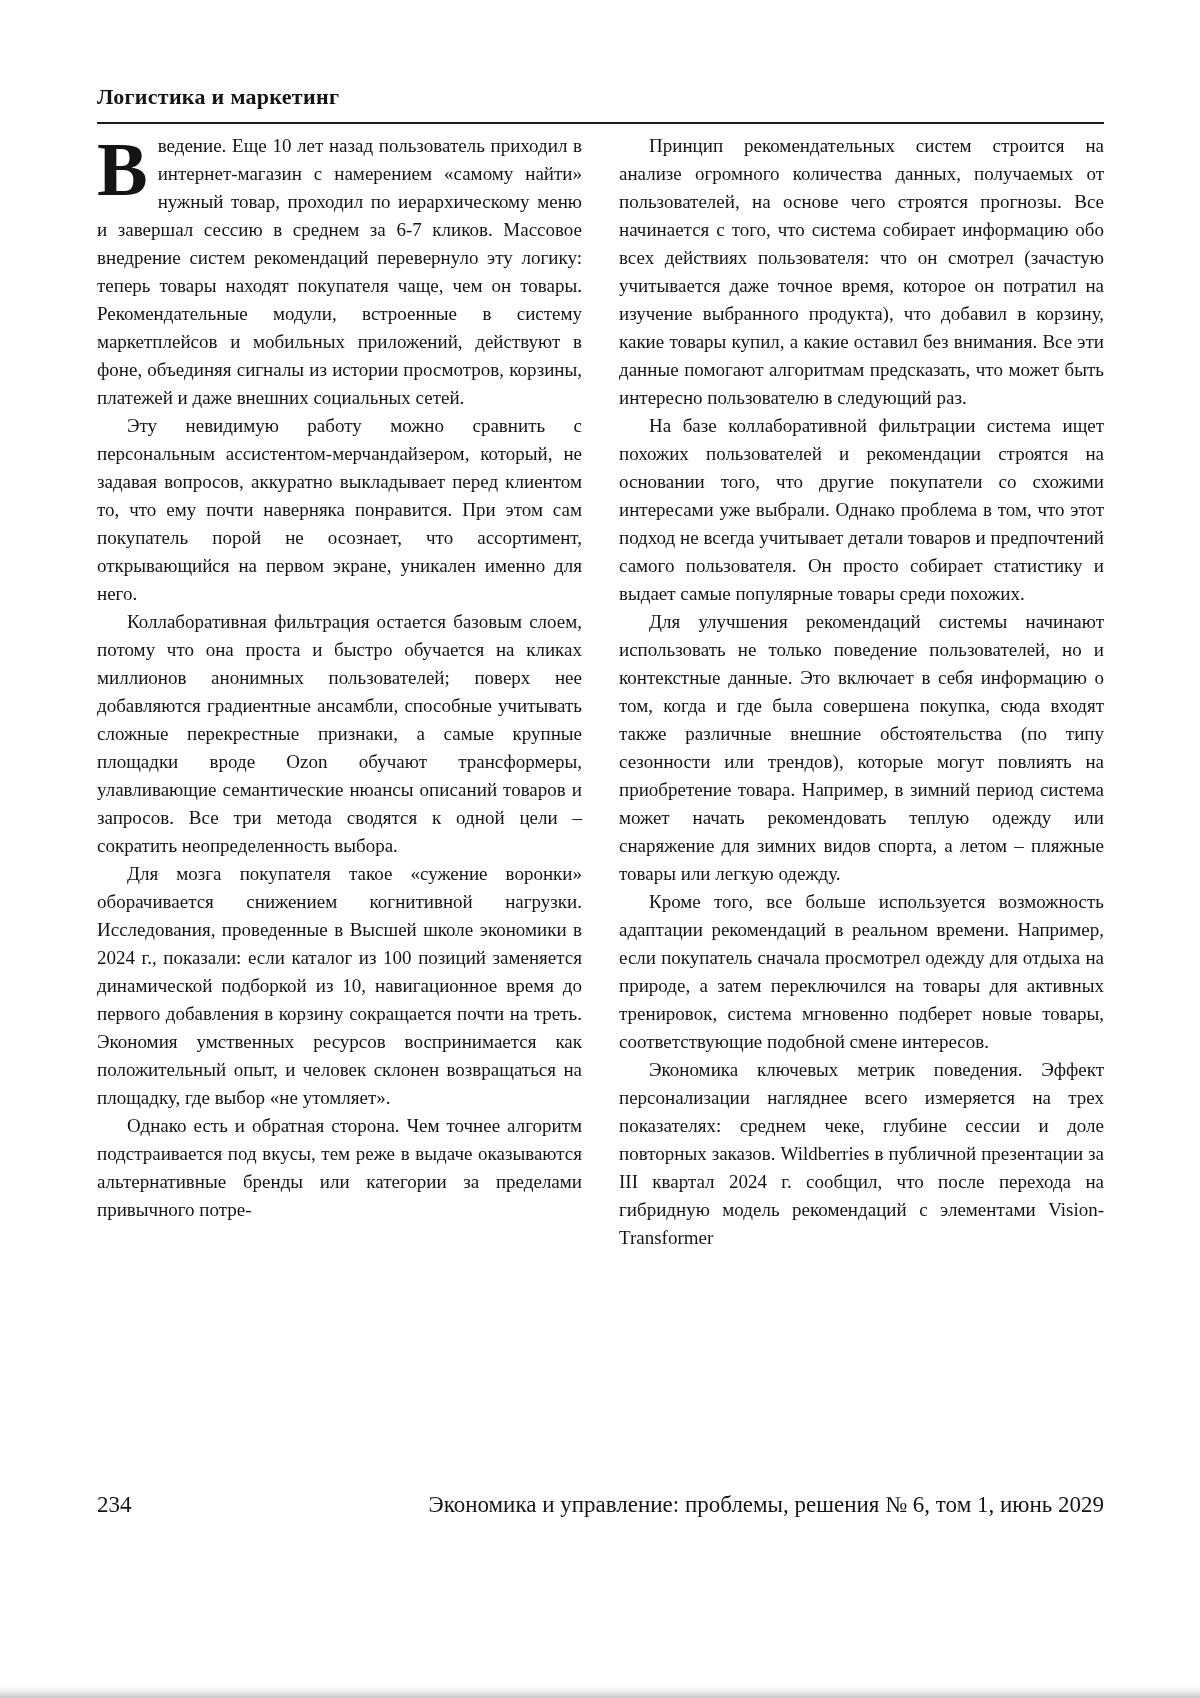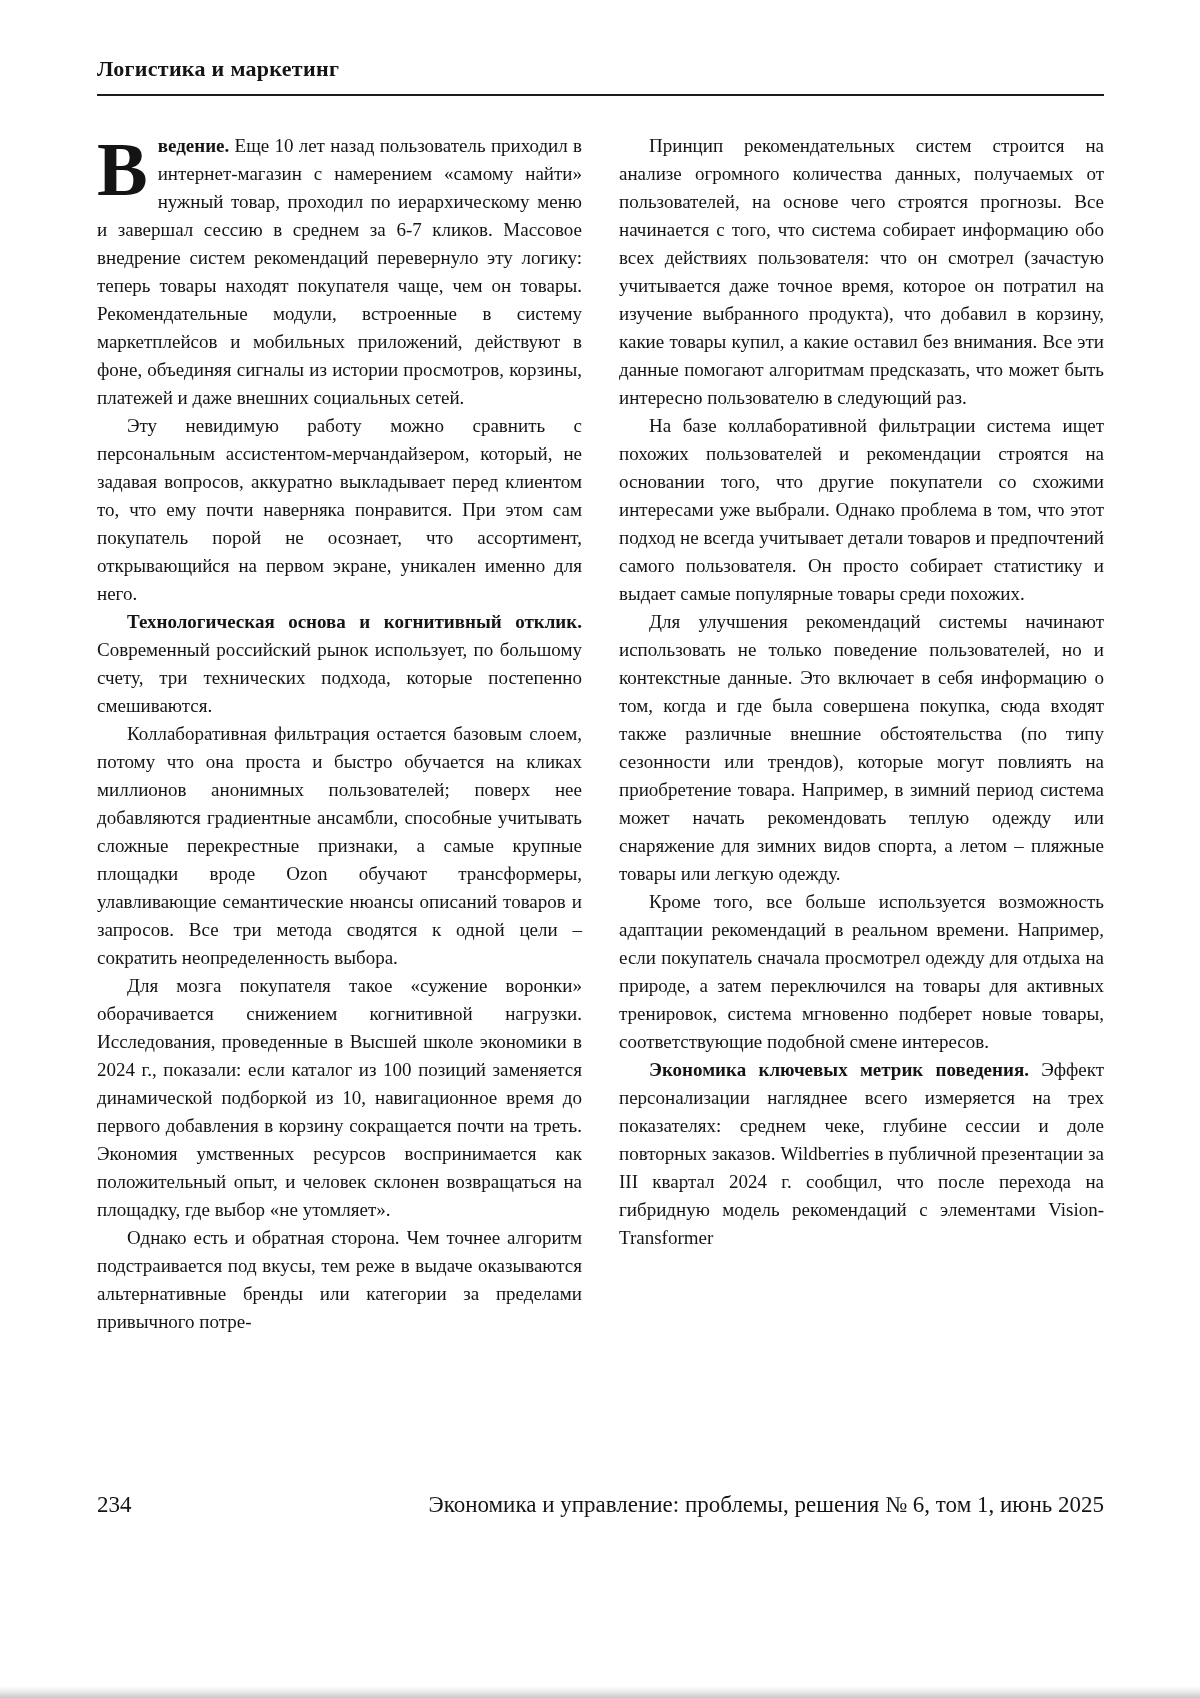--- a/index.html
+++ b/index.html
@@ -1,58 +1,57 @@
 <!DOCTYPE html>
 <html><head>
 <meta charset="utf-8">
 <style>
   html,body{margin:0;padding:0;background:#ffffff;}
   .page{position:relative;width:1200px;height:1698px;margin:0 auto;background:#ffffff;
         font-family:"Liberation Serif",serif;color:#141414;overflow:hidden;}
-  .running-header{position:absolute;left:97px;right:96px;top:56px;
+  .running-header{position:absolute;left:97px;right:96px;top:84px;
         border-bottom:2px solid #1c1c1c;padding-bottom:12px;}
   .running-title{font-size:22px;font-weight:bold;letter-spacing:.3px;}
   .body-columns{position:absolute;left:97px;right:96px;top:132px;height:1348px;
         display:flex;gap:37px;overflow:hidden;}
   .col{flex:1 1 0;font-size:19px;line-height:28px;text-align:justify;hyphens:none;}
   .para{margin:0;text-indent:30px;}
   .para.first,.para.continued{text-indent:0;}
   .dropcap{float:left;font-weight:bold;font-size:76px;line-height:58px;
         padding:8px 10px 2px 0;}
-  .lead{font-weight:bold;}
+  .lead{font-weight:normal;}
   .page-footer{position:absolute;left:97px;right:96px;top:1492px;
         display:flex;justify-content:space-between;align-items:flex-start;font-size:23px;}
   .bottom-edge{position:absolute;left:0;right:0;bottom:0;height:12px;
         background:linear-gradient(180deg,#ffffff 0%,#ececec 45%,#c9c9c9 100%);}
 </style>
 </head>
 <body>
 
 <div class="page">
   <header class="running-header">
     <span class="running-title">Логистика и маркетинг</span>
   </header>
 
   <main class="body-columns">
     <section class="col" id="col-left">
         <p class="para first"><span class="dropcap">В</span><span class="lead">ведение. </span>Еще 10 лет назад пользователь приходил в интернет-магазин с намерением «самому найти» нужный товар, проходил по иерархическому меню и завершал сессию в среднем за 6-7 кликов. Массовое внедрение систем рекомендаций перевернуло эту логику: теперь товары находят покупателя чаще, чем он товары. Рекомендательные модули, встроенные в систему маркетплейсов и мобильных приложений, действуют в фоне, объединяя сигналы из истории просмотров, корзины, платежей и даже внешних социальных сетей.</p>
         <p class="para">Эту невидимую работу можно сравнить с персональным ассистентом-мерчандайзером, который, не задавая вопросов, аккуратно выкладывает перед клиентом то, что ему почти наверняка понравится. При этом сам покупатель порой не осознает, что ассортимент, открывающийся на первом экране, уникален именно для него.</p>
-        <p class="para"><span class="lead">Технологическая основа и когнитивный отклик. </span>Современный российский рынок использует, по большому счету, три технических подхода, которые постепенно смешиваются.</p>
         <p class="para">Коллаборативная фильтрация остается базовым слоем, потому что она проста и быстро обучается на кликах миллионов анонимных пользователей; поверх нее добавляются градиентные ансамбли, способные учитывать сложные перекрестные признаки, а самые крупные площадки вроде Ozon обучают трансформеры, улавливающие семантические нюансы описаний товаров и запросов. Все три метода сводятся к одной цели – сократить неопределенность выбора.</p>
         <p class="para">Для мозга покупателя такое «сужение воронки» оборачивается снижением когнитивной нагрузки. Исследования, проведенные в Высшей школе экономики в 2024 г., показали: если каталог из 100 позиций заменяется динамической подборкой из 10, навигационное время до первого добавления в корзину сокращается почти на треть. Экономия умственных ресурсов воспринимается как положительный опыт, и человек склонен возвращаться на площадку, где выбор «не утомляет».</p>
         <p class="para">Однако есть и обратная сторона. Чем точнее алгоритм подстраивается под вкусы, тем реже в выдаче оказываются альтернативные бренды или категории за пределами привычного потре-</p>
       </section>
     <section class="col" id="col-right">
         <p class="para">Принцип рекомендательных систем строится на анализе огромного количества данных, получаемых от пользователей, на основе чего строятся прогнозы. Все начинается с того, что система собирает информацию обо всех действиях пользователя: что он смотрел (зачастую учитывается даже точное время, которое он потратил на изучение выбранного продукта), что добавил в корзину, какие товары купил, а какие оставил без внимания. Все эти данные помогают алгоритмам предсказать, что может быть интересно пользователю в следующий раз.</p>
         <p class="para">На базе коллаборативной фильтрации система ищет похожих пользователей и рекомендации строятся на основании того, что другие покупатели со схожими интересами уже выбрали. Однако проблема в том, что этот подход не всегда учитывает детали товаров и предпочтений самого пользователя. Он просто собирает статистику и выдает самые популярные товары среди похожих.</p>
         <p class="para">Для улучшения рекомендаций системы начинают использовать не только поведение пользователей, но и контекстные данные. Это включает в себя информацию о том, когда и где была совершена покупка, сюда входят также различные внешние обстоятельства (по типу сезонности или трендов), которые могут повлиять на приобретение товара. Например, в зимний период система может начать рекомендовать теплую одежду или снаряжение для зимних видов спорта, а летом – пляжные товары или легкую одежду.</p>
         <p class="para">Кроме того, все больше используется возможность адаптации рекомендаций в реальном времени. Например, если покупатель сначала просмотрел одежду для отдыха на природе, а затем переключился на товары для активных тренировок, система мгновенно подберет новые товары, соответствующие подобной смене интересов.</p>
         <p class="para"><span class="lead">Экономика ключевых метрик поведения. </span>Эффект персонализации нагляднее всего измеряется на трех показателях: среднем чеке, глубине сессии и доле повторных заказов. Wildberries в публичной презентации за III квартал 2024 г. сообщил, что после перехода на гибридную модель рекомендаций с элементами Vision-Transformer</p>
       </section>
   </main>
 
   <footer class="page-footer">
     <span>234</span>
-    <span>Экономика и управление: проблемы, решения № 6, том 1, июнь 2025</span>
+    <span>Экономика и управление: проблемы, решения № 6, том 1, июнь 2029</span>
   </footer>
 
   <div class="bottom-edge"></div>
 </div>
 
 </body></html>

